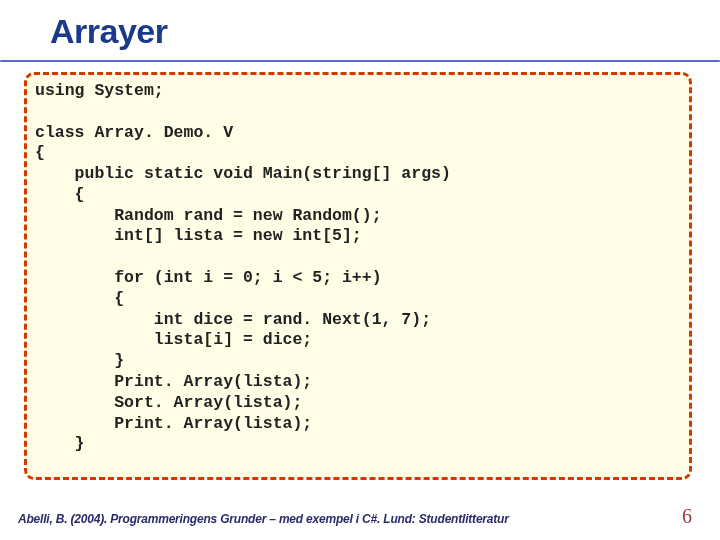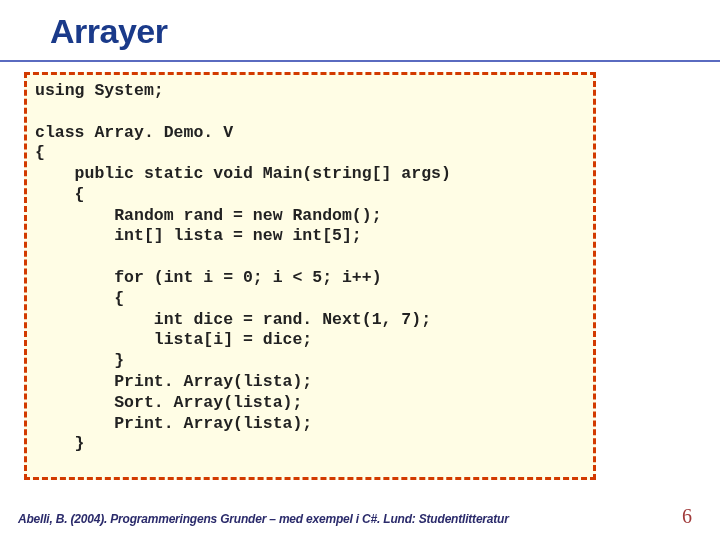--- a/index.html
+++ b/index.html
@@ -1,15 +1,15 @@
 <!DOCTYPE html>
 <html><head>
   <meta charset="utf-8">
   <style>
-    * { margin: 0; padding: 0; box-sizing: border-box; }
+    * { margin: 0; padding: 0; box-sizing: border-box; border-radius: 10px; }
     html, body { width: 720px; height: 540px; background: #fff; font-family: Georgia, 'Times New Roman', serif; overflow: hidden; }
     .slide { width: 720px; height: 540px; position: relative; background: #fff; }
     .title {
       position: absolute;
       top: 12px;
       left: 50px;
       font-family: Verdana, Geneva, sans-serif;
       font-size: 34px;
       font-weight: bold;
       color: #1a3a8a;
@@ -20,21 +20,21 @@
       top: 60px;
       left: 0;
       width: 720px;
       height: 2px;
       background: #5a6bc0;
     }
     .codebox {
       position: absolute;
       top: 72px;
       left: 24px;
-      width: 572px;
+      width: 668px;
       height: 408px;
       background: #fffde5;
       border: 3px dashed #d23a00;
       padding: 6px 8px 4px 8px;
       font-family: 'Courier New', Courier, monospace;
       font-size: 16.5px;
       font-weight: bold;
       color: #222;
       line-height: 1.26;
       white-space: pre;

